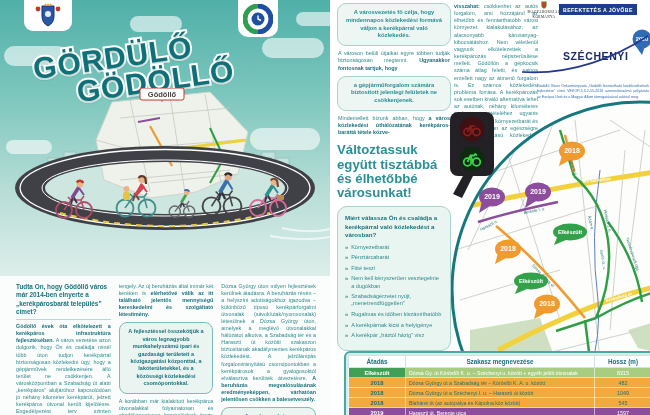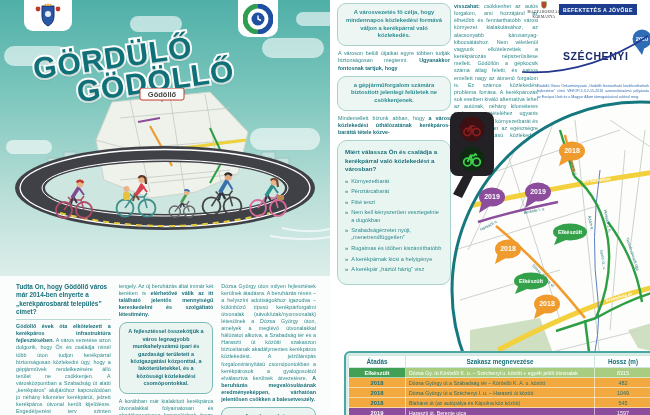--- a/index.html
+++ b/index.html
@@ -224,20 +224,21 @@
 
     <div class="colA">
       <div class="bubble">A városvezetés fő célja, hogy mindennapos közlekedési formává váljon a kerékpárral való közlekedés.</div>
       <p class="para">
         <span>A városon belüli útjaikat egyre többen tudják biztonságosan megtenni. </span><span class="b">Ugyanakkor fontosnak tartjuk, hogy</span>
       </p>
       <div class="bubble">a gépjárműforgalom számára biztosított jelenlegi felületek ne csökkenjenek.</div>
       <p class="para">
         <span>Mindemellett bízunk abban, hogy </span><span class="b">a város közlekedési úthálózatának kerékpáros-baráttá tétele közve-</span>
       </p>
+      <h2 class="headline">Változtassuk együtt tisztábbá és élhetőbbé városunkat!</h2>
       <div class="why">
         <h4>Miért válassza Ön és családja a kerékpárral való közlekedést a városban?</h4>
         <ul>
           <li>
               <span class="chev">»</span>
               <span>Környezetbarát</span>
             </li>
           <li>
               <span class="chev">»</span>
               <span>Pénztárcabarát</span>

